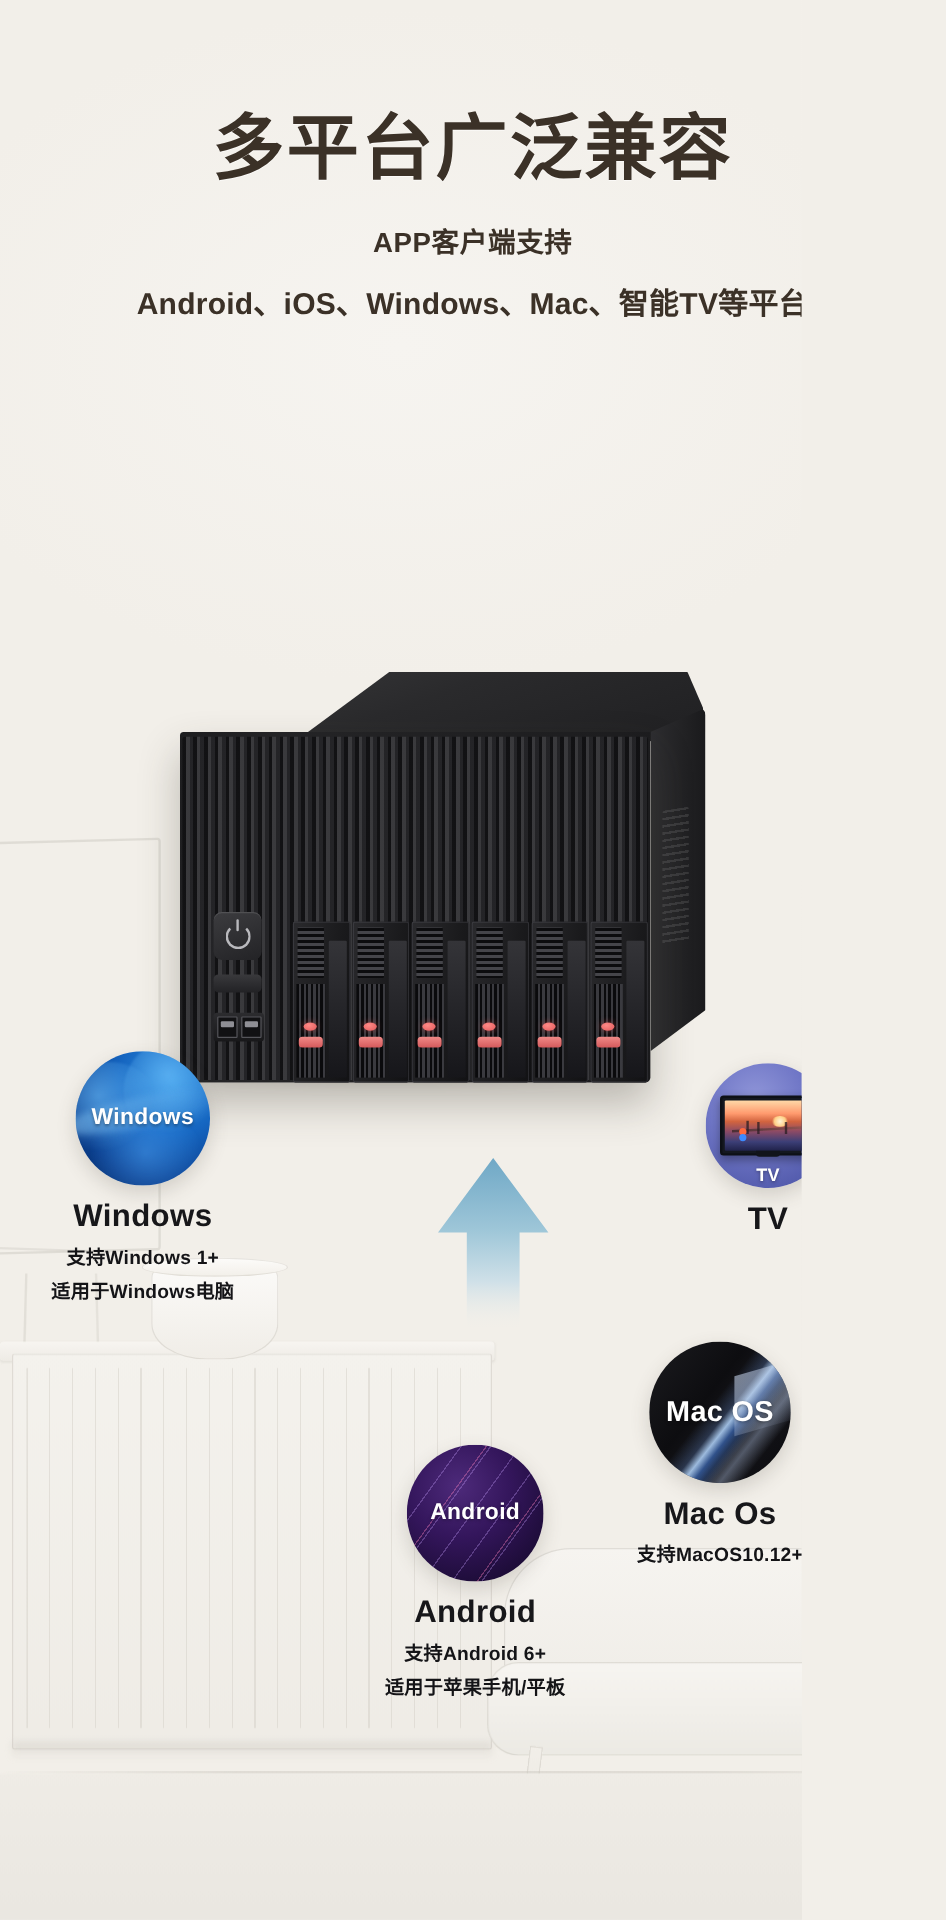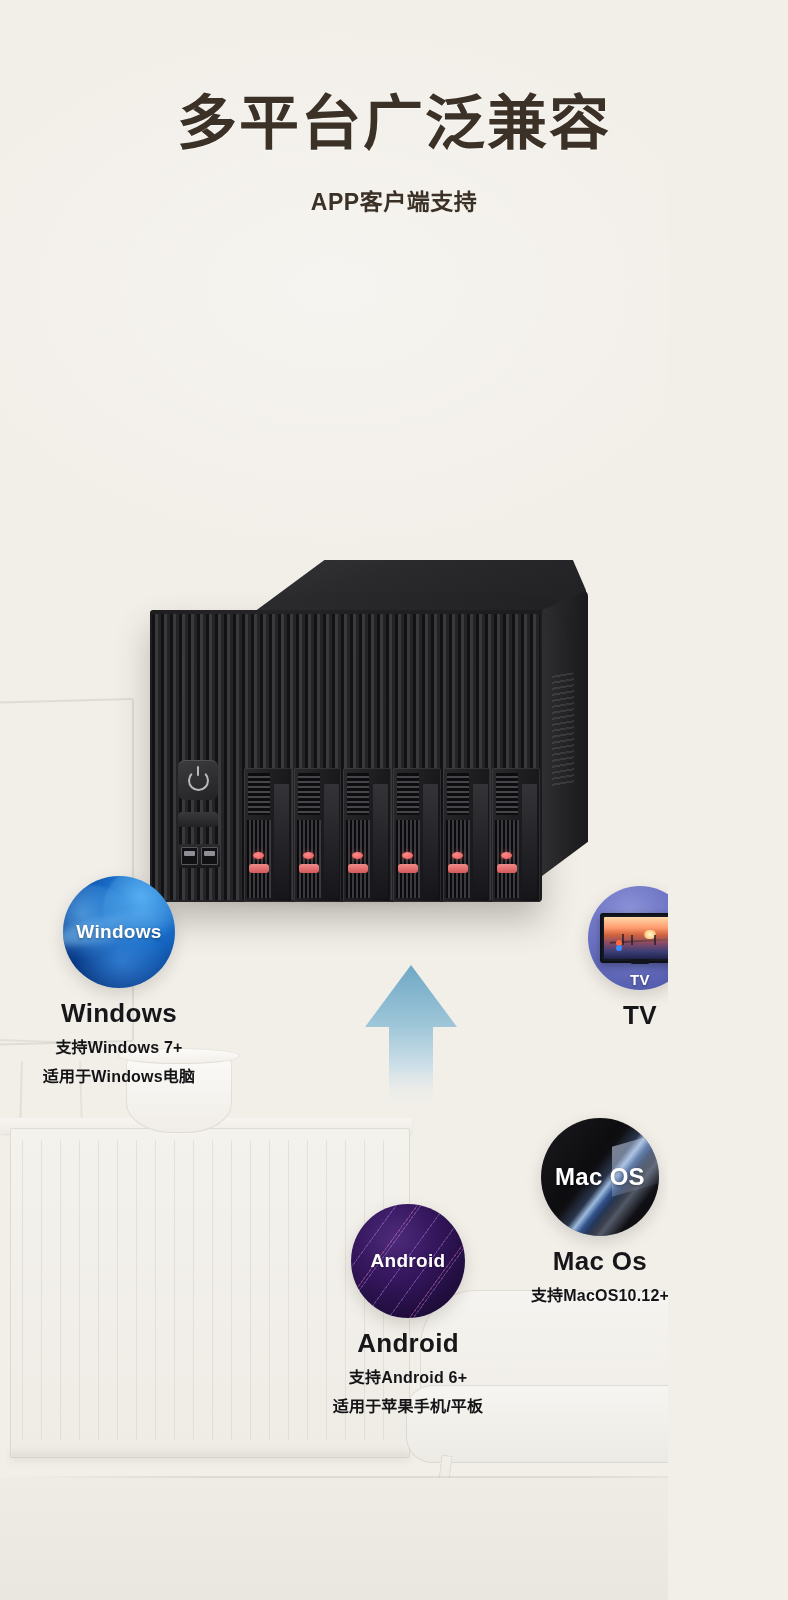--- a/index.html
+++ b/index.html
@@ -424,20 +424,21 @@
     <div class="chair-leg l1"></div>
     <div class="chair-leg l2"></div>
     <div class="chair-pad"></div>
     <div class="floor-line"></div>
     <div class="floor"></div>
   </div>
 
   <div class="headings">
     <h1 class="title">多平台广泛兼容</h1>
     <p class="subtitle">APP客户端支持</p>
+    <p class="subtitle2">Android、iOS、Windows、Mac、智能TV等平台</p>
   </div>
 
   <div class="nas-base-shadow"></div>
   <div class="nas">
     <div class="nas-top-face"></div>
     <div class="nas-side"></div>
     <div class="nas-vents"></div>
     <div class="nas-body"></div>
     <div class="nas-fins"></div>
 
@@ -514,21 +515,21 @@
     <div class="circle" style="width:112px;height:112px;">
       <span class="art-win">
         <span class="swirl s1"></span>
           <span class="swirl s2"></span>
           <span class="swirl s3"></span>
           <span class="band"></span>
       </span>
       <span class="ctext" style="font-size:19px;">Windows</span>
     </div>
     <div class="b-name">Windows</div>
-    <div class="b-line">支持Windows 7+</div>
+    <div class="b-line">支持Windows 1+</div>
     <div class="b-line">适用于Windows电脑</div>
   </div>
 
   <div class="badge" style="left:534px;top:886px;width:212px;">
     <div class="circle" style="width:104px;height:104px;">
       <span class="art-tv">
         <span class="tv-set">
           <span class="tv-screen">
             <span class="tv-sun"></span>
             <span class="tv-pier"></span>
@@ -553,21 +554,21 @@
         <span class="beam"></span>
           <span class="beam2"></span>
           <span class="facet"></span>
       </span>
       <span class="ctext" style="font-size:24px;">Mac OS</span>
     </div>
     <div class="b-name">Mac Os</div>
     <div class="b-line">支持MacOS10.12+</div>
   </div>
 
-  <div class="badge" style="left:304px;top:1204px;width:208px;">
+  <div class="badge" style="left:292px;top:1204px;width:208px;">
     <div class="circle" style="width:114px;height:114px;">
       <span class="art-and">
         <span class="streaks"></span>
           <span class="streaks2"></span>
       </span>
       <span class="ctext" style="font-size:19px;">Android</span>
     </div>
     <div class="b-name">Android</div>
     <div class="b-line">支持Android 6+</div>
     <div class="b-line">适用于苹果手机/平板</div>

